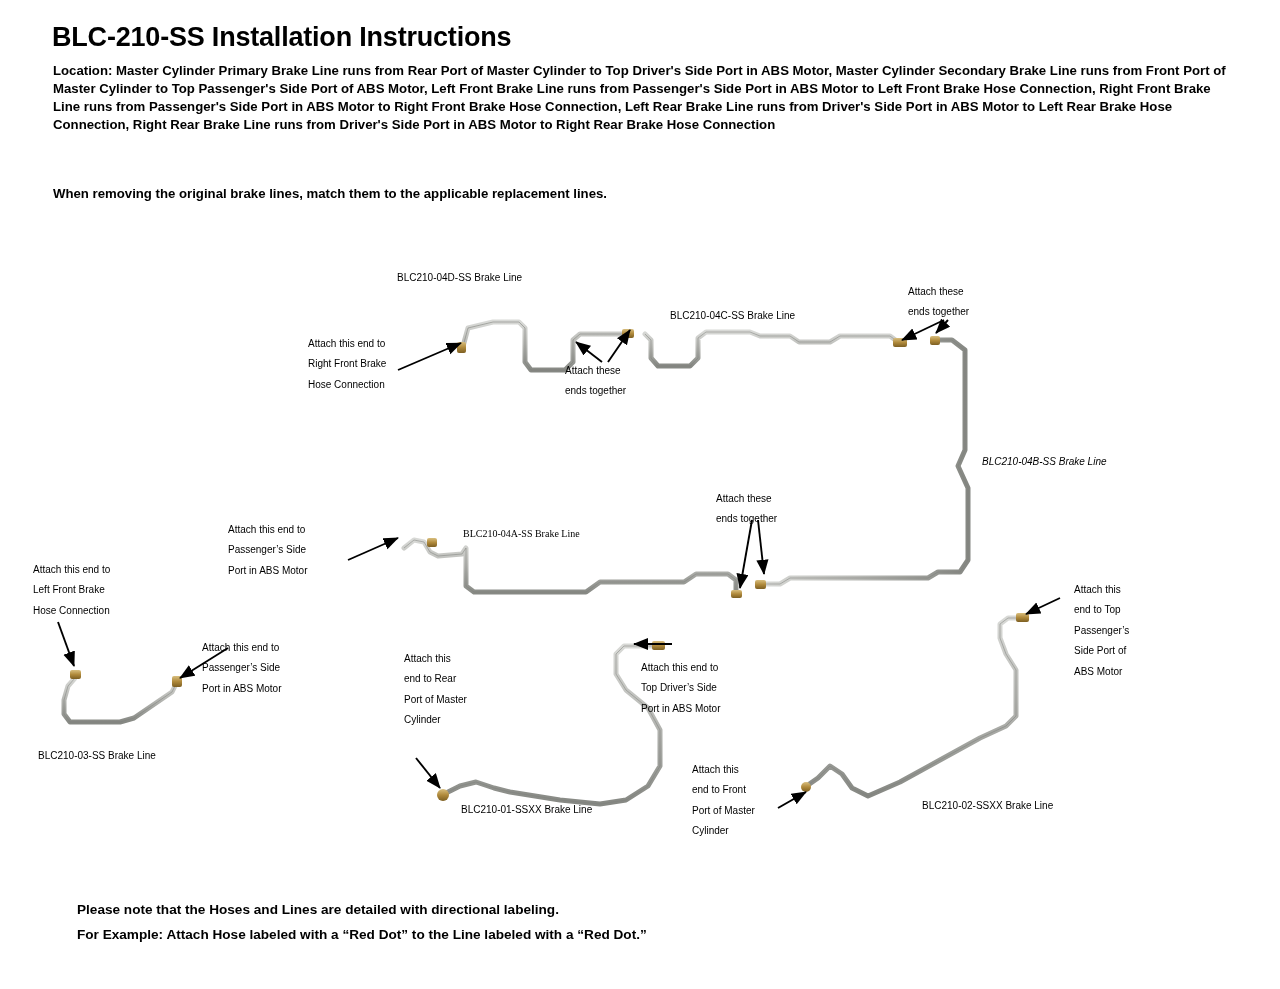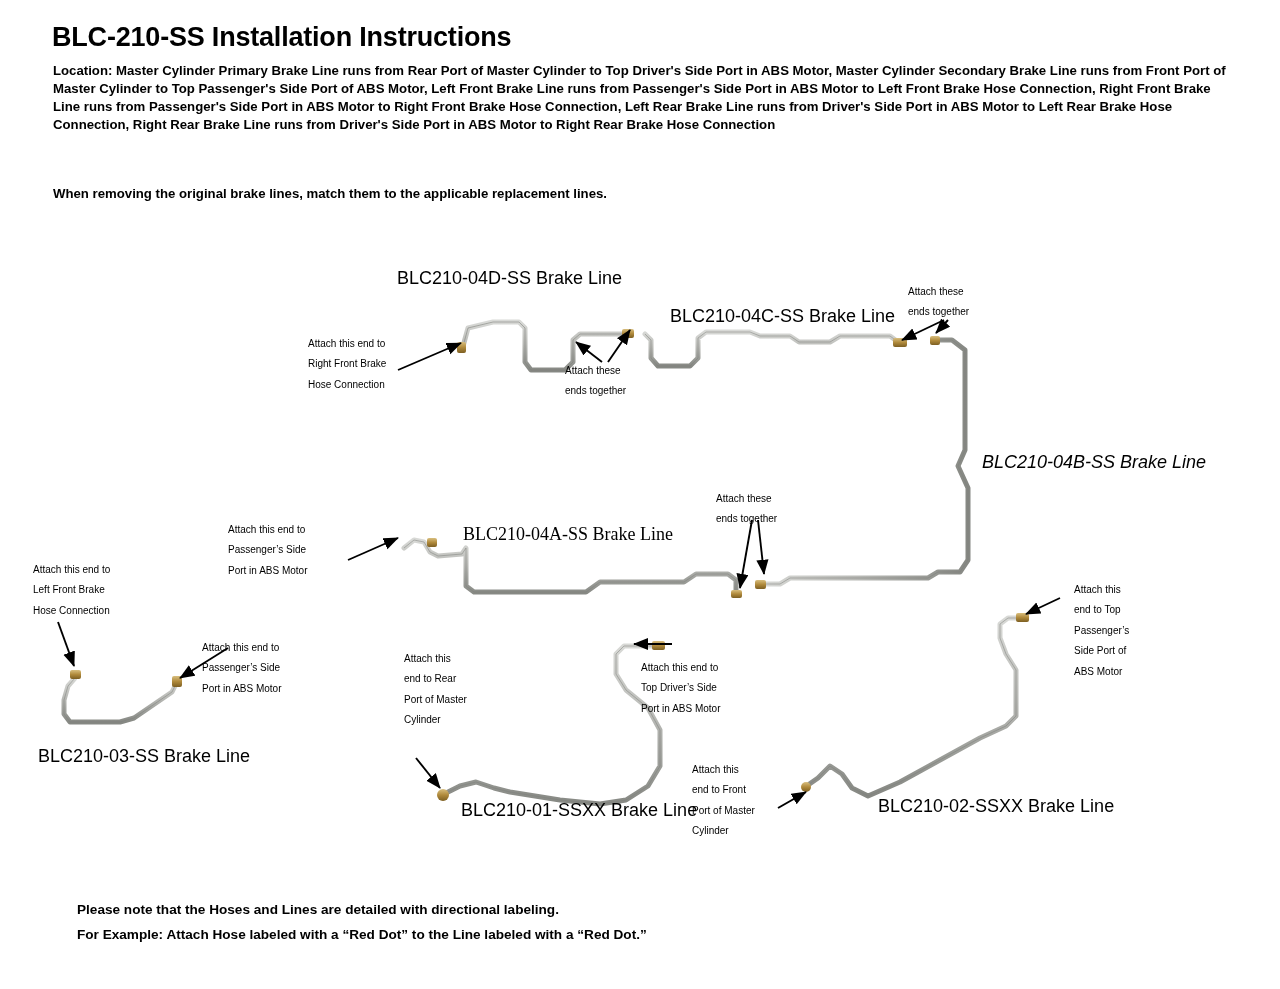--- a/index.html
+++ b/index.html
@@ -35,21 +35,21 @@
 
   
   .diagram{position:absolute;left:0;top:230px;width:1280px;height:640px;}
   .diagram svg{position:absolute;left:0;top:0;}
 
   
   .lbl{
     position:absolute;font-size:10px;line-height:20.4px;
     color:#000;white-space:pre;font-family:"Liberation Sans", sans-serif;
   }
-  .lbl.part{font-size:18px;}
+  .lbl.part{font-size:10px;}
 </style>
 </head>
 <body>
 
 <div class="page">
 
   <div class="doc-title">BLC-210-SS Installation Instructions</div>
 
   <div class="doc-location">Location: Master Cylinder Primary Brake Line runs from Rear Port of Master Cylinder to Top Driver's Side Port in ABS Motor, Master Cylinder Secondary Brake Line runs from Front Port of Master Cylinder to Top Passenger's Side Port of ABS Motor, Left Front Brake Line runs from Passenger's Side Port in ABS Motor to Left Front Brake Hose Connection, Right Front Brake Line runs from Passenger's Side Port in ABS Motor to Right Front Brake Hose Connection, Left Rear Brake Line runs from Driver's Side Port in ABS Motor to Left Rear Brake Hose Connection, Right Rear Brake Line runs from Driver's Side Port in ABS Motor to Right Rear Brake Hose Connection</div>
 
@@ -150,21 +150,21 @@
     <div class="lbl part" style="left:670px;top:76px;">BLC210-04C-SS Brake Line</div>
 
     <div class="lbl part" style="left:982px;top:222px;font-style:italic;">BLC210-04B-SS Brake Line</div>
 
     <div class="lbl part" style="left:463px;top:294px;font-family:Liberation Serif, serif;">BLC210-04A-SS Brake Line</div>
 
     <div class="lbl part" style="left:38px;top:516px;">BLC210-03-SS Brake Line</div>
 
     <div class="lbl part" style="left:461px;top:570px;">BLC210-01-SSXX Brake Line</div>
 
-    <div class="lbl part" style="left:878px;top:566px;">BLC210-02-SSXX Brake Line</div>
+    <div class="lbl part" style="left:922px;top:566px;">BLC210-02-SSXX Brake Line</div>
 
     <div class="lbl" style="left:308px;top:104px;">Attach this end to
 Right Front Brake
 Hose Connection</div>
 
     <div class="lbl" style="left:565px;top:131px;">Attach these
 ends together</div>
 
     <div class="lbl" style="left:908px;top:52px;">Attach these
 ends together</div>

